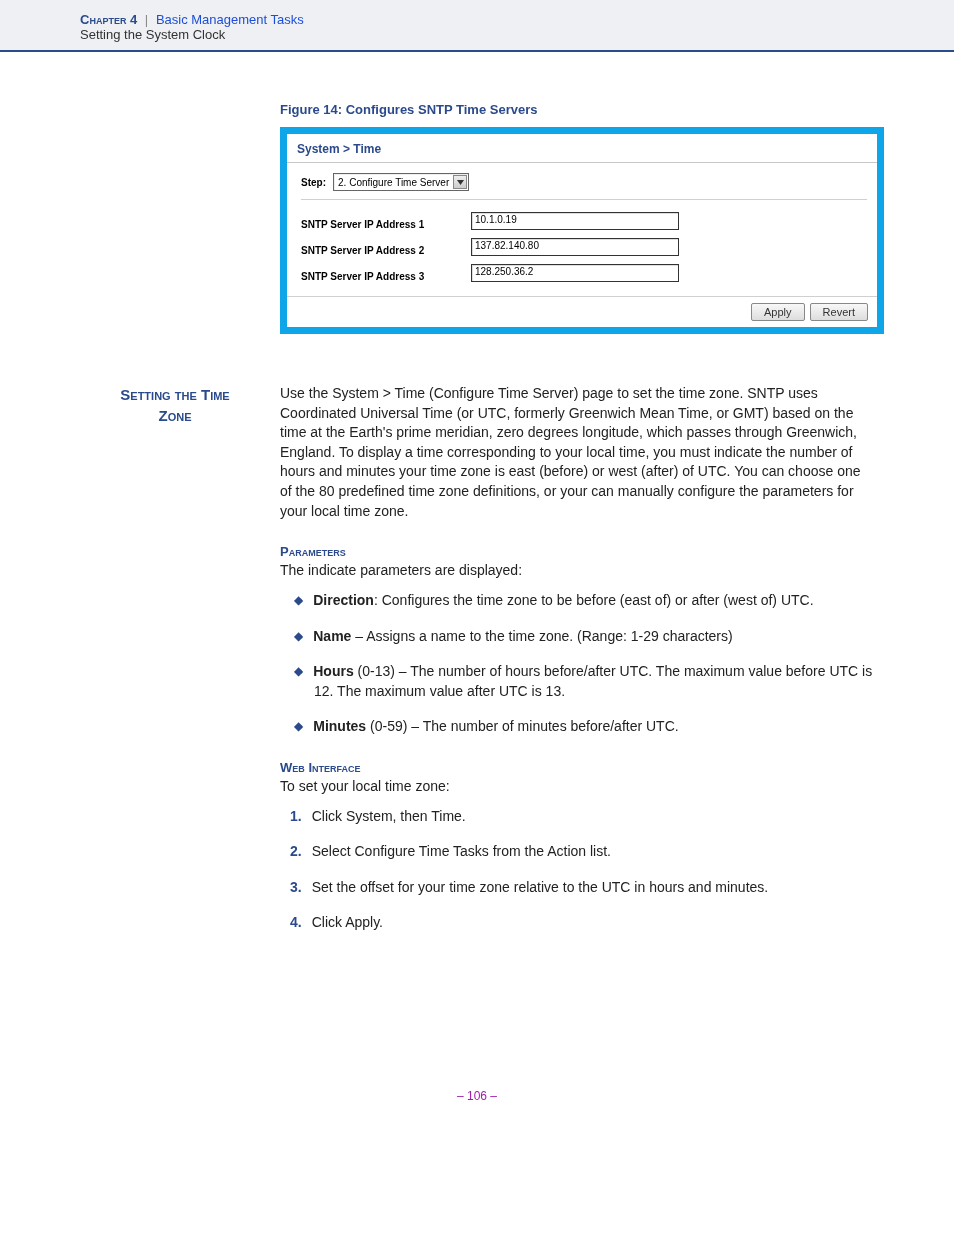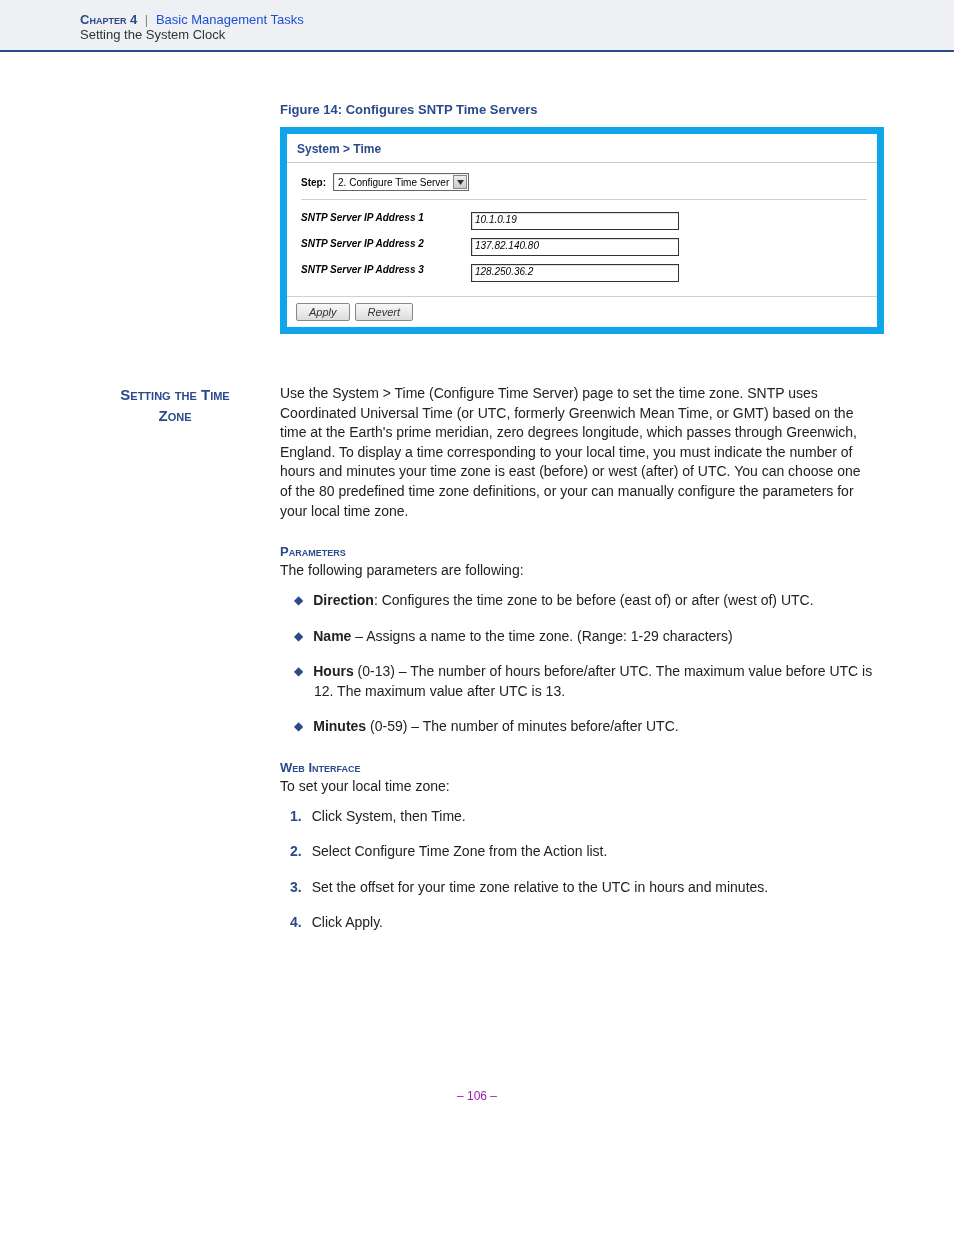--- a/index.html
+++ b/index.html
@@ -86,43 +86,41 @@
     align-items: center;
     justify-content: center;
   }
   .dropdown .arrow svg {
     width: 7px;
     height: 5px;
     display: block;
   }
   .field-row {
     display: flex;
-    align-items: flex-start;
+    align-items: flex-end;
     padding: 4px 0;
-    font-style: italic;
   }
   .field-label {
     width: 170px;
     font-weight: bold;
     font-size: 10px;
   }
   .textinput {
     border: 1px solid #333;
     background: #fff;
     padding: 1px 3px;
     width: 200px;
     height: 14px;
     font-size: 10px;
     box-shadow: inset 1px 1px 0 #ddd;
   }
   .button-row {
     border-top: 1px solid #d0d0d0;
     padding: 6px 8px;
-    text-align: left;
-    font-style: italic;
+    text-align: right;
   }
   .btn {
     display: inline-block;
     background: linear-gradient(#f8f8f8, #ddd);
     border: 1px solid #888;
     padding: 2px 12px;
     font-size: 11px;
     margin: 0 1px;
     border-radius: 2px;
     color: #333;
@@ -254,33 +252,33 @@
 
   <div class="section-wrap">
     <div class="section-label">
       <span>Setting the Time</span><br>
       <span>Zone</span>
     </div>
     <div class="section-body">
       <div>Use the System &gt; Time (Configure Time Server) page to set the time zone. SNTP uses Coordinated Universal Time (or UTC, formerly Greenwich Mean Time, or GMT) based on the time at the Earth's prime meridian, zero degrees longitude, which passes through Greenwich, England. To display a time corresponding to your local time, you must indicate the number of hours and minutes your time zone is east (before) or west (after) of UTC. You can choose one of the 80 predefined time zone definitions, or your can manually configure the parameters for your local time zone.</div>
 
       <div class="subhead">Parameters</div>
-      <div>The following parameters are following:</div>
+      <div>The indicate parameters are displayed:</div>
       <ul class="bullets">
         <li><b>Direction</b><span>: </span><span>Configures the time zone to be before (east of) or after (west of) UTC.</span></li>
         <li><b>Name</b><span> – </span><span>Assigns a name to the time zone. (Range: 1-29 characters)</span></li>
         <li><b>Hours</b><span> </span><span>(0-13) – The number of hours before/after UTC. The maximum value before UTC is 12. The maximum value after UTC is 13.</span></li>
         <li><b>Minutes</b><span> </span><span>(0-59) – The number of minutes before/after UTC.</span></li>
       </ul>
 
       <div class="subhead">Web Interface</div>
       <div>To set your local time zone:</div>
       <ol class="steps">
         <li>Click System, then Time.</li>
-        <li>Select Configure Time Zone from the Action list.</li>
+        <li>Select Configure Time Tasks from the Action list.</li>
         <li>Set the offset for your time zone relative to the UTC in hours and minutes.</li>
         <li>Click Apply.</li>
       </ol>
     </div>
   </div>
 
 </div>
 
 <div class="pagenum">–  106  –</div>
 

